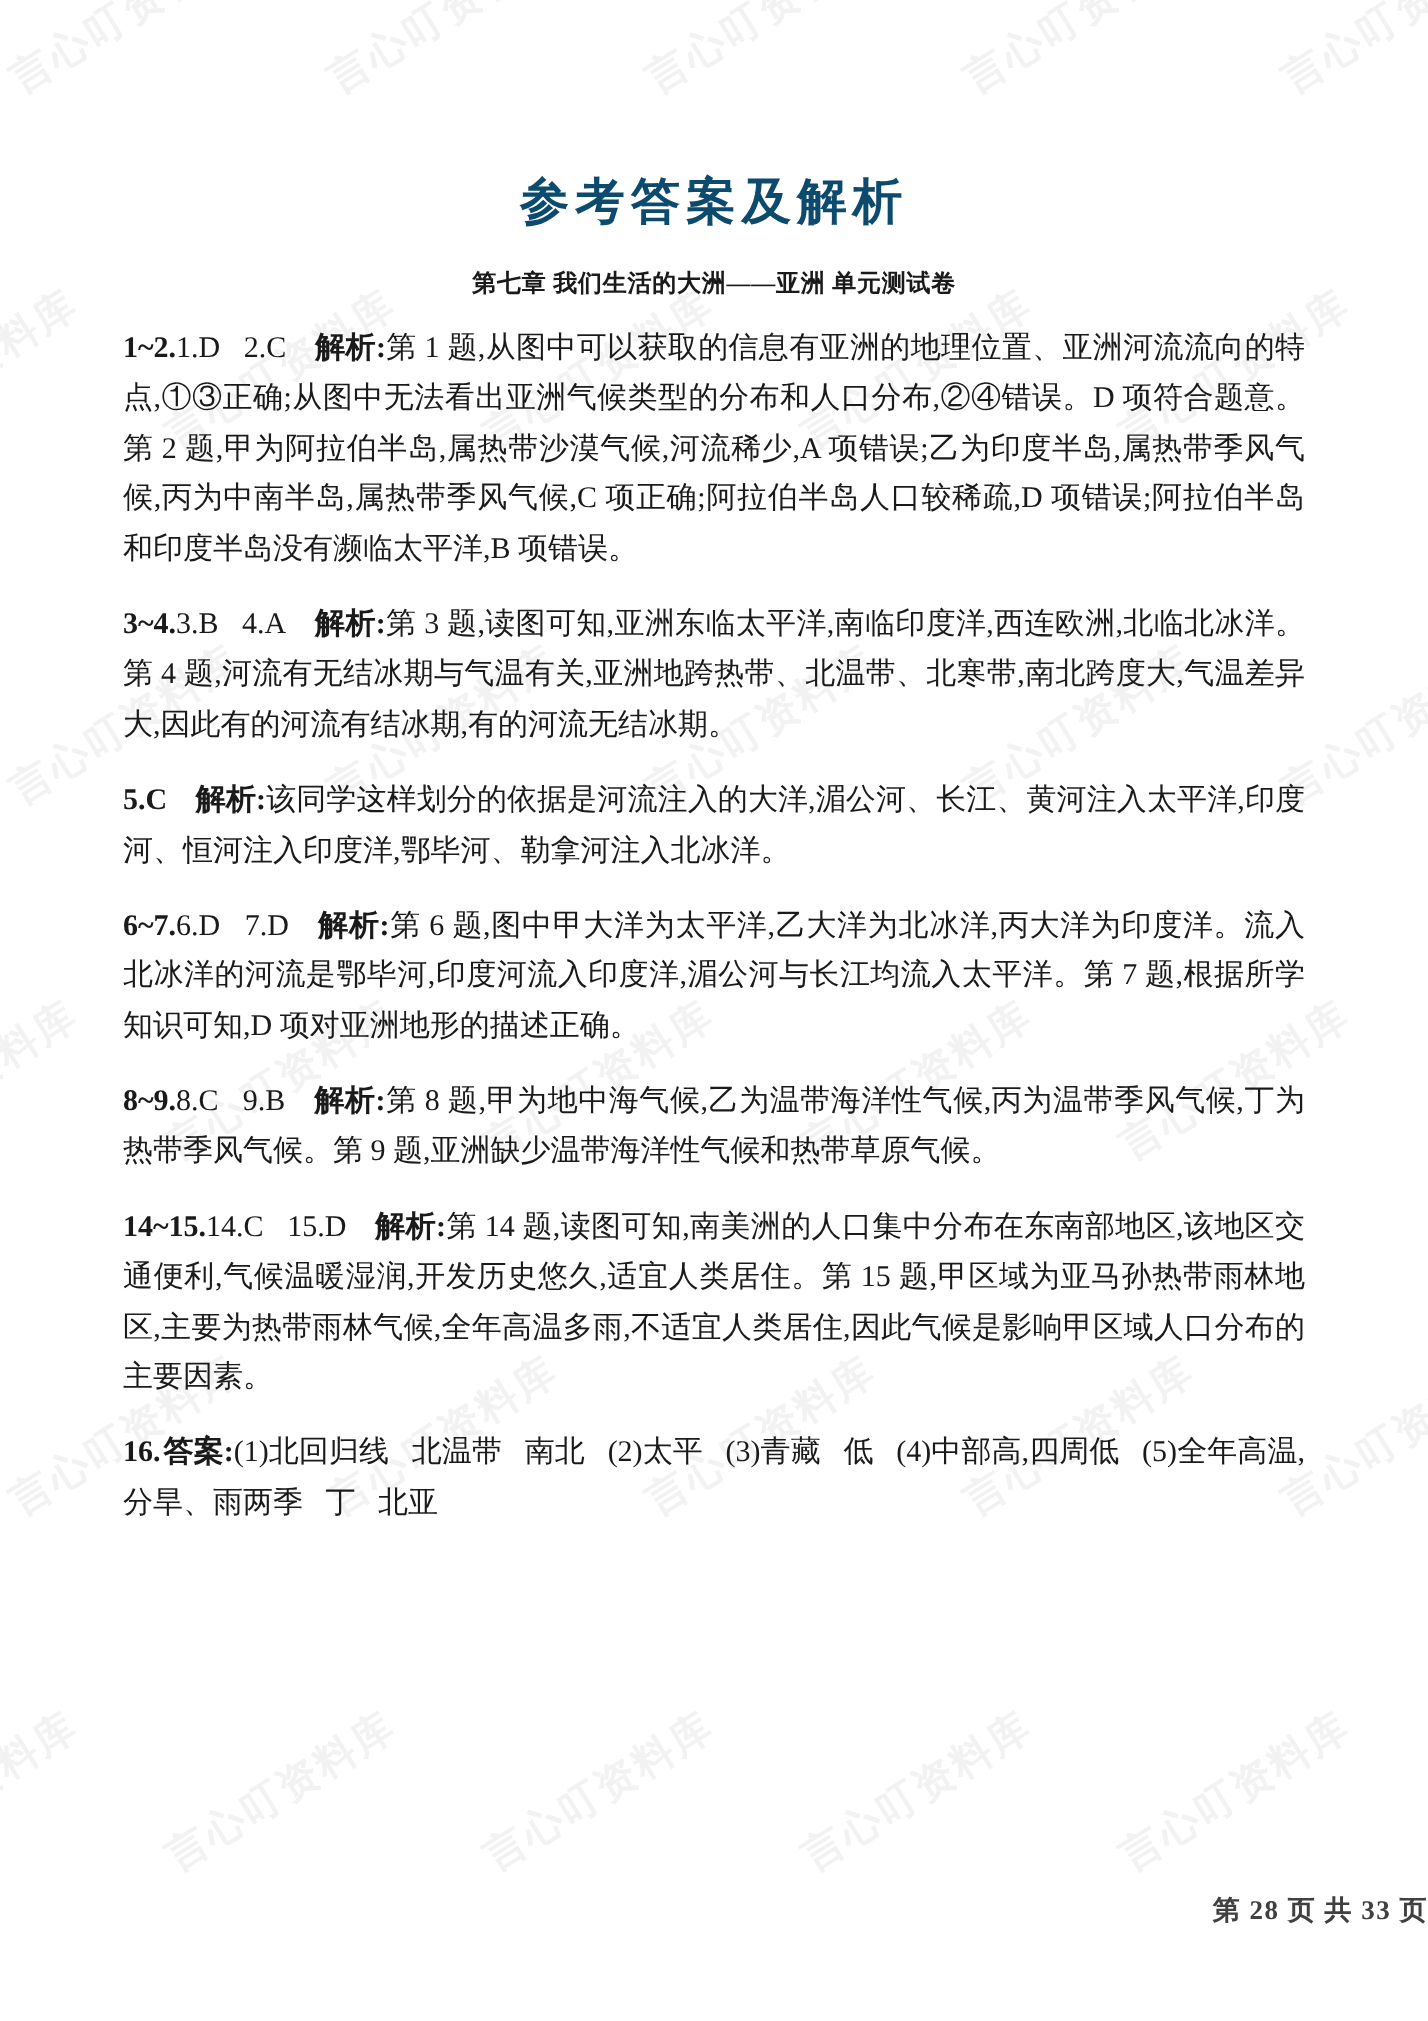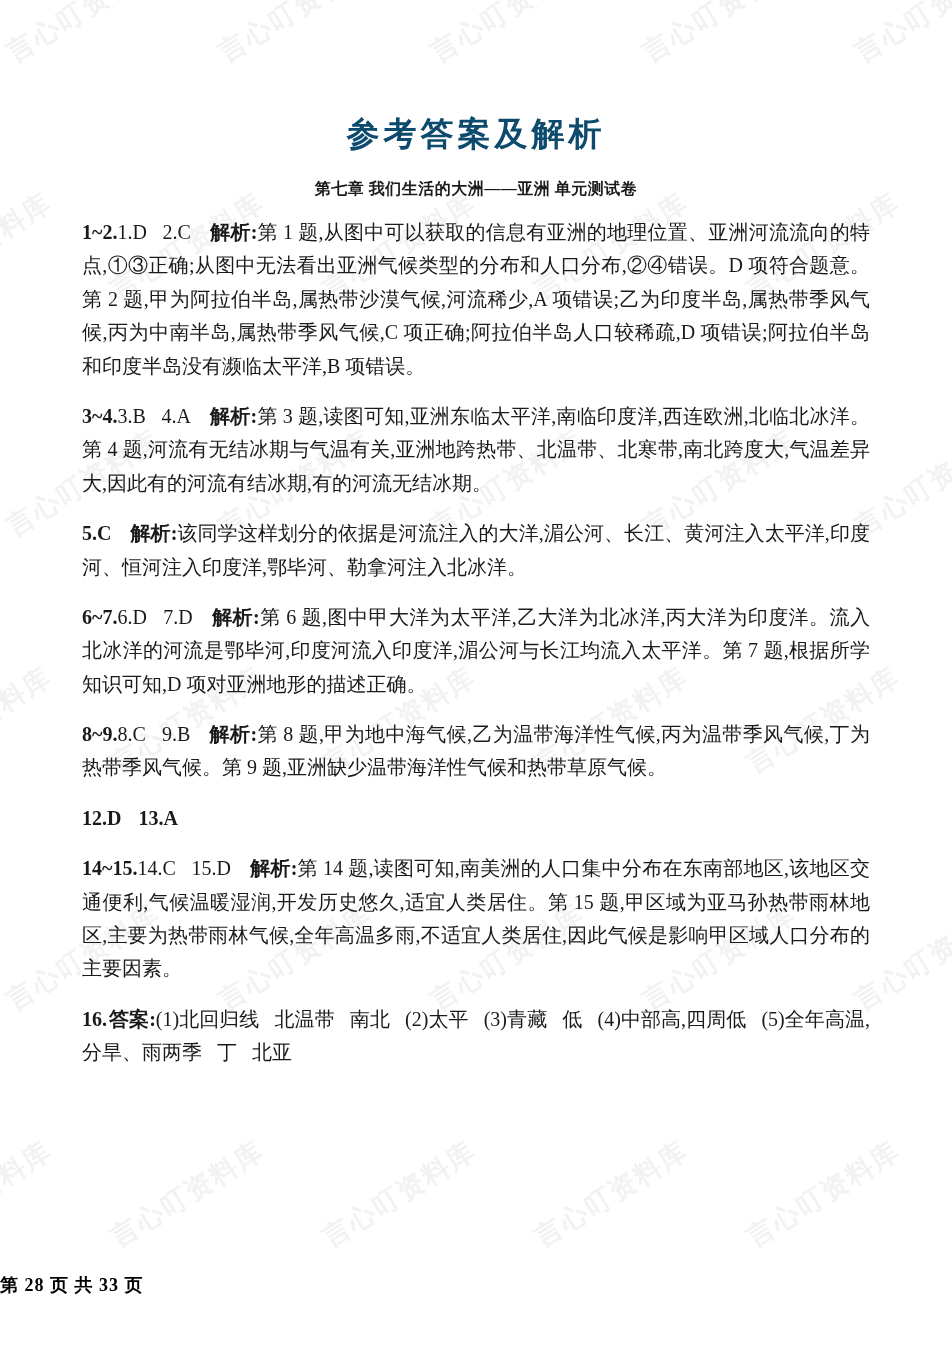--- a/index.html
+++ b/index.html
@@ -90,26 +90,26 @@
   .lbl {
     font-weight: 700;
     margin-left: 2px;
   }
   .gap-m { display: inline-block; width: 17px; }
 
   .footer {
     position: absolute;
     left: 0;
     right: 0;
-    bottom: 50px;
-    text-align: left;
+    bottom: 62px;
+    text-align: right;
     font-size: 18px;
     font-weight: 700;
     letter-spacing: 1px;
-    color: #000000;
+    color: #404040;
     z-index: 2;
   }
 </style>
 </head>
 <body>
 
 <div id="page">
 
   <div id="watermark-layer">
       <div class="wm" style="color: rgb(242, 242, 242); transform: rotate(-32deg); left: 0px; top: 40px;">言心叮资料库</div>
@@ -165,23 +165,20 @@
 
       <p class="answer-block">
         <span class="qnum">6~7.</span><span>6.D&nbsp;&nbsp;&nbsp;7.D</span><span class="gap-m"></span><span class="lbl">解析:</span><span>第 6 题,图中甲大洋为太平洋,乙大洋为北冰洋,丙大洋为印度洋。流入北冰洋的河流是鄂毕河,印度河流入印度洋,湄公河与长江均流入太平洋。第 7 题,根据所学知识可知,D 项对亚洲地形的描述正确。</span>
       </p>
 
       <p class="answer-block">
         <span class="qnum">8~9.</span><span>8.C&nbsp;&nbsp;&nbsp;9.B</span><span class="gap-m"></span><span class="lbl">解析:</span><span>第 8 题,甲为地中海气候,乙为温带海洋性气候,丙为温带季风气候,丁为热带季风气候。第 9 题,亚洲缺少温带海洋性气候和热带草原气候。</span>
       </p>
 
 
-      <p class="answer-block">
-        <span class="qnum">12.D</span><span class="gap-m"></span><span class="qnum">13.A</span>
-      </p>
 
       <p class="answer-block">
         <span class="qnum">14~15.</span><span>14.C&nbsp;&nbsp;&nbsp;15.D</span><span class="gap-m"></span><span class="lbl">解析:</span><span>第 14 题,读图可知,南美洲的人口集中分布在东南部地区,该地区交通便利,气候温暖湿润,开发历史悠久,适宜人类居住。第 15 题,甲区域为亚马孙热带雨林地区,主要为热带雨林气候,全年高温多雨,不适宜人类居住,因此气候是影响甲区域人口分布的主要因素。</span>
       </p>
 
       <p class="answer-block">
         <span class="qnum">16.</span><span class="lbl">答案:</span><span>(1)北回归线&nbsp;&nbsp;&nbsp;北温带&nbsp;&nbsp;&nbsp;南北&nbsp;&nbsp;&nbsp;(2)太平&nbsp;&nbsp;&nbsp;(3)青藏&nbsp;&nbsp;&nbsp;低&nbsp;&nbsp;&nbsp;(4)中部高,四周低&nbsp;&nbsp;&nbsp;(5)全年高温,分旱、雨两季&nbsp;&nbsp;&nbsp;丁&nbsp;&nbsp;&nbsp;北亚</span>
       </p>
 
 

